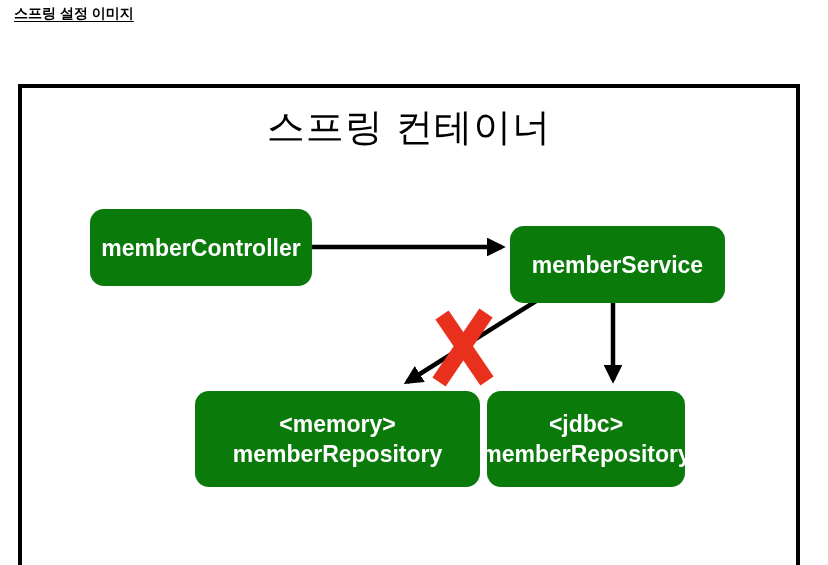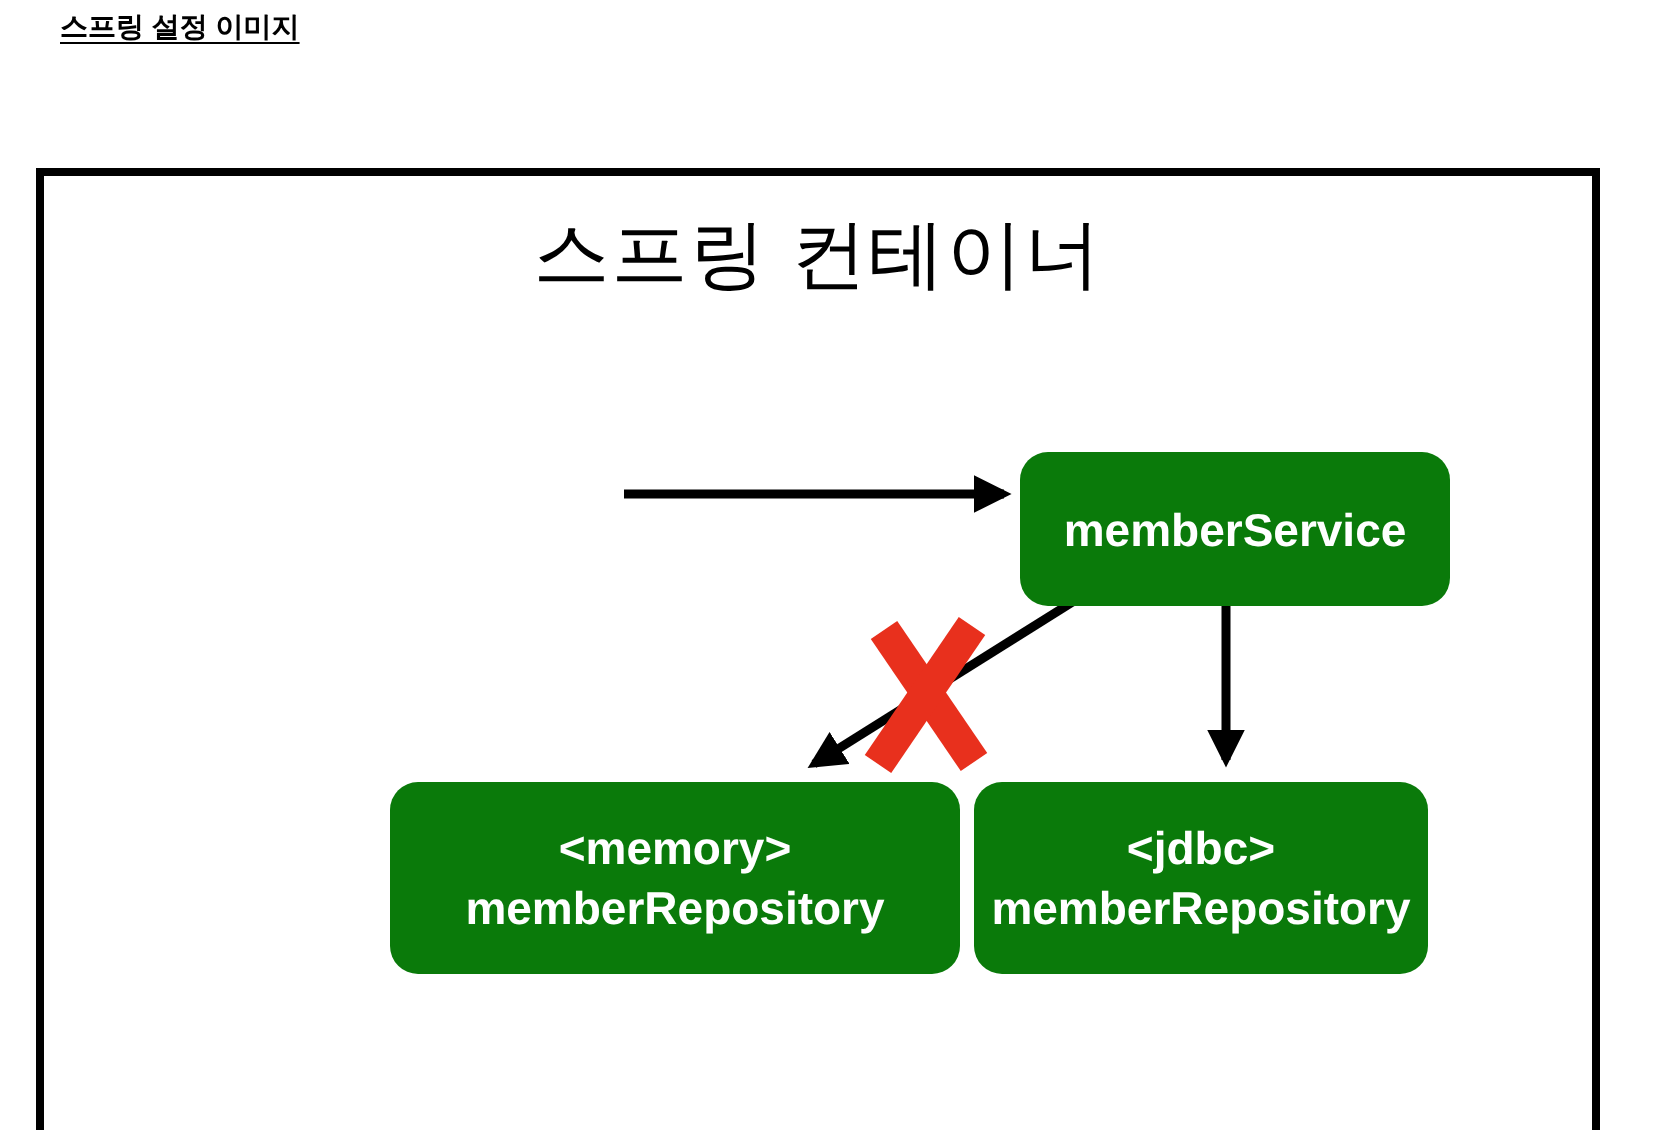--- a/index.html
+++ b/index.html
@@ -9,21 +9,20 @@
   }
   *{box-sizing:border-box;margin:0;padding:0;}
   html,body{width:828px;height:565px;background:#ffffff;overflow:hidden;}
   body{font-family:"Liberation Sans","DejaVu Sans",sans-serif;position:relative;}
 
   .page-label{
     position:absolute;left:14px;top:5px;
     font-size:14px;font-weight:700;color:#000;
     text-decoration:underline;
     text-underline-offset:3px;
-    margin-left:16px;
   }
 
   .container-box{
     position:absolute;left:18px;top:38px;
     width:782px;height:495px;
     border:4px solid #000;background:#fff;margin-top:46px;
   }
 
   .container-title{
     position:absolute;left:0;top:14px;width:100%;
@@ -56,21 +55,21 @@
     font-weight:700;
     display:flex;flex-direction:column;
     align-items:center;justify-content:center;
     text-align:center;
     font-size:23px;
     line-height:30px;
   }
   .node-controller{left:68px;top:121px;width:222px;height:77px;}
   .node-service{left:488px;top:138px;width:215px;height:77px;}
   .node-memory-repo{left:173px;top:303px;width:285px;height:96px;}
-  .node-jdbc-repo{left:465px;top:303px;width:227px;height:96px;}
+  .node-jdbc-repo{left:465px;top:303px;width:198px;height:96px;}
 </style>
 </head>
 <body>
 
 <div class="page-label">스프링 설정 이미지</div>
 
 <div class="container-box">
 
   <div class="container-title">스프링 컨테이너</div>
 
@@ -86,20 +85,23 @@
     <line class="edge" x1="591" y1="198" x2="591" y2="292" marker-end="url(#ah)"></line>
 
     <line class="edge" x1="535" y1="200" x2="385" y2="294" marker-end="url(#ah)"></line>
 
     <g>
       <line class="cross-line" x1="420" y1="227" x2="465" y2="293"></line>
       <line class="cross-line" x1="464" y1="225" x2="417" y2="294"></line>
     </g>
   </svg>
 
+  <div class="node node-controller">
+    <span>memberController</span>
+  </div>
 
   <div class="node node-service">
     <span>memberService</span>
   </div>
 
   <div class="node node-memory-repo">
     <span>&lt;memory&gt;</span>
     <span>memberRepository</span>
   </div>
 

